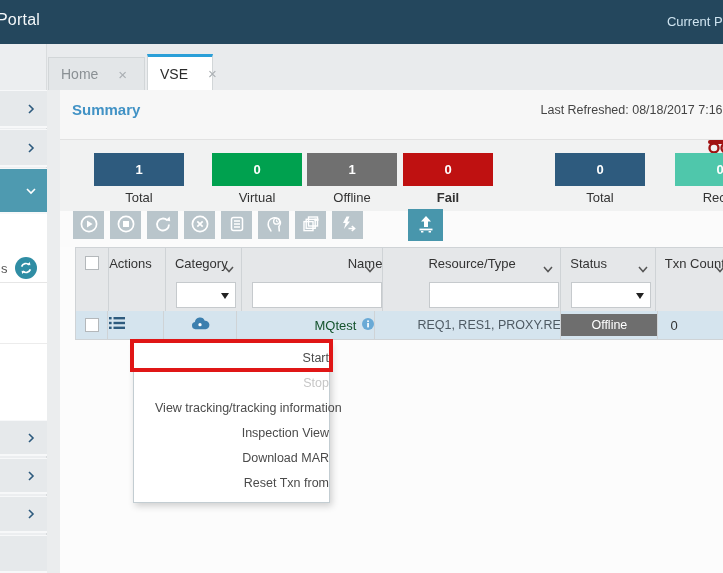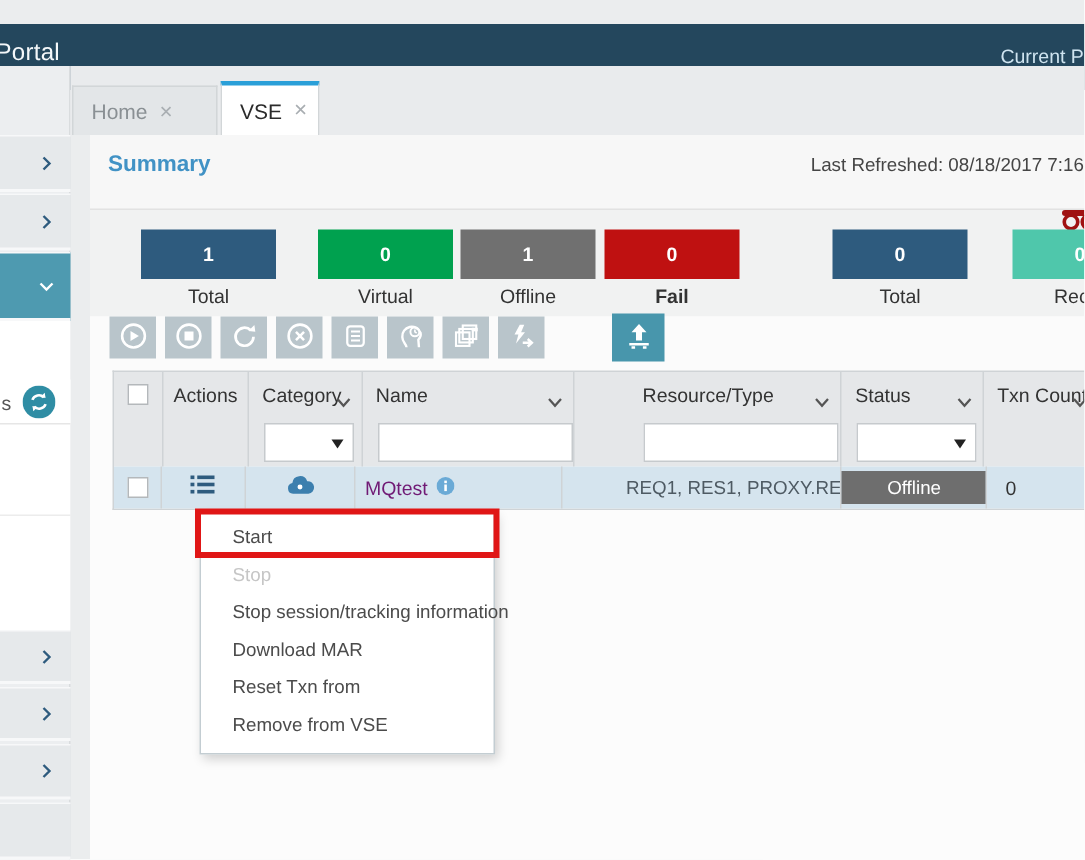--- a/index.html
+++ b/index.html
@@ -1,37 +1,37 @@
 <!DOCTYPE html>
 <html><head>
 <meta charset="utf-8">
 <style>
   html,body{margin:0;padding:0;background:#fff;}
   *{box-sizing:border-box;}
   .screen{position:relative;width:723px;height:573px;overflow:hidden;
           font-family:"Liberation Sans","DejaVu Sans",sans-serif;background:#ebedee;}
 
   
-  .appbar{position:absolute;left:0;top:16px;width:723px;height:44px;background:#24475d;overflow:hidden;padding-left:45px;}
+  .appbar{position:absolute;left:0;top:0;width:723px;height:44px;background:#24475d;overflow:hidden;padding-left:45px;}
   .appbar .title{position:absolute;left:-3px;top:11px;color:#f4f8fa;font-size:16px;letter-spacing:.2px;}
   .appbar .proj{position:absolute;right:-14px;top:14px;color:#cfe4f0;font-size:13px;white-space:nowrap;}
 
   
   .sidebar{position:absolute;left:0;top:44px;width:47px;height:529px;background:#eceef0;border-right:1px solid #d9dcde;}
   .snav{position:absolute;left:0;width:47px;background:#e6e9eb;border-bottom:2px solid #f7f8f9;border-top:1px solid #f7f8f9;}
   .snav svg{position:absolute;right:8px;top:50%;margin-top:-8px;}
   .snav.teal{background:#4e9ab0;}
   .swhite{position:absolute;left:0;width:47px;background:#fff;}
   .srow{position:absolute;left:0;width:47px;height:30px;background:#fff;border-bottom:1px solid #e6e6e6;}
   .srow .frag{position:absolute;left:1px;top:8px;font-size:13px;color:#555;}
   .sline{position:absolute;left:0;width:47px;border-top:1px solid #ececec;}
 
   
   .tabbar{position:absolute;left:47px;top:44px;width:676px;height:46px;background:#e9ebed;}
-  .tab{position:absolute;display:flex;align-items:center;gap:8px;padding:0 12px;font-size:14px;}
+  .tab{position:absolute;display:flex;align-items:center;gap:20px;padding:0 12px;font-size:14px;}
   .tab.home{left:1px;top:13px;width:97px;height:33px;background:#e3e6e8;border:1px solid #d2d6d8;border-bottom:none;color:#8a9094;}
   .tab.vse{left:100px;top:10px;width:66px;height:36px;background:#fff;border:1px solid #d2d6d8;border-bottom:none;border-top:3px solid #2a9fd8;color:#2b2b2b;}
   .tab .x{font-size:15px;color:#a9aeb2;line-height:1;}
 
   
   .content{position:absolute;left:60px;top:90px;width:663px;height:483px;background:#fcfcfc;overflow:hidden;}
   .sumbar{position:absolute;left:0;top:0;width:663px;height:50px;background:#f7f7f7;border-bottom:1px solid #e2e2e2;}
   .sumbar .h{position:absolute;left:12px;top:11px;color:#4192c5;font-size:15px;font-weight:bold;}
   .sumbar .lr{position:absolute;right:-10px;top:13px;color:#454545;font-size:12.5px;white-space:nowrap;}
   .stats{position:absolute;left:0;top:50px;width:663px;height:71px;background:#f1f2f2;}
@@ -47,41 +47,41 @@
   .tbtn.upload{left:348px;top:-2px;width:35px;height:32px;background:#4896ac;}
 
   
   .table{position:absolute;left:15px;top:157px;width:680px;border:1px solid #cfd3d6;border-right:none;}
   .trh,.trf,.trd{display:flex;}
   .trh{height:30px;background:#e5e7e9;}
   .trf{height:33px;background:#e5e7e9;}
   .trd{height:28px;background:#d5e4ee;}
   .c{border-right:1px solid #cfd3d6;position:relative;display:flex;align-items:center;}
   .c.cb{width:35px;justify-content:center;}
-  .c.act{width:60px;justify-content:center;}
+  .c.act{width:60px;justify-content:flex-start;}
   .c.cat{width:80px;}
-  .c.nm{width:150px;}
+  .c.nm{width:150px;justify-content:flex-end;}
   .c.rt{width:150px;margin-left:36px;}
   .c.st{width:100px;}
   .c.tx{width:105px;border-right:none;}
   .hl{font-size:13px;color:#333;padding-left:9px;}
   .c .chev{position:absolute;right:7px;top:11px;}
   .cbx{width:14px;height:14px;background:#fff;border:1px solid #b4b8bb;}
   .fin{height:26px;background:#fff;border:1px solid #c6cacd;}
   .fsel{position:relative;height:26px;background:#fff;border:1px solid #c6cacd;}
   .fsel .tri{position:absolute;right:6px;top:10px;width:0;height:0;border-left:4.5px solid transparent;border-right:4.5px solid transparent;border-top:6px solid #222;}
-  .rowname{font-size:13px;color:#701a75;padding-left:6px;display:flex;align-items:center;gap:6px;}
+  .rowname{font-size:13px;color:#14532d;padding-left:6px;display:flex;align-items:center;gap:6px;}
   .rowres{font-size:12.5px;color:#4e5a63;padding-left:6px;white-space:nowrap;overflow:hidden;}
   .badge{margin:0 auto;width:96px;height:22px;background:#6e6e6e;color:#fff;font-size:12.5px;display:flex;align-items:center;justify-content:center;}
   .txn{font-size:13px;color:#333;padding-left:12px;}
 
   
   .menu{position:absolute;left:133px;top:341px;width:197px;background:#fff;border:1px solid #c3cdd2;
         box-shadow:2px 3px 7px rgba(0,0,0,.18);padding:4px 0 6px 0;z-index:5;}
-  .menu .mi{height:25px;line-height:25px;padding-left:21px;font-size:12.5px;color:#4b4b4b;cursor:pointer;white-space:nowrap;}
+  .menu .mi{height:25px;line-height:25px;padding-left:21px;font-size:12.5px;color:#4b4b4b;cursor:pointer;white-space:nowrap;text-align:right;}
   .menu .mi.disabled{color:#c6c6c6;cursor:default;}
   .redbox{position:absolute;left:130px;top:339px;width:203px;height:33px;border:4px solid #e01616;z-index:9;pointer-events:none;}
 </style>
 </head>
 <body>
 
 <div class="screen">
 
   <div class="appbar">
     <div class="title">Portal</div>
@@ -348,21 +348,21 @@
         <div class="c tx">
             <span class="txn">0</span>
           </div>
       </div>
     </div>
   </div>
 
   <div class="menu">
     <div class="mi">Start</div>
     <div class="mi disabled">Stop</div>
-    <div class="mi">Stop session/tracking information</div>
+    <div class="mi">View tracking/tracking information</div>
+    <div class="mi">Inspection View</div>
     <div class="mi">Download MAR</div>
     <div class="mi">Reset Txn from</div>
-    <div class="mi">Remove from VSE</div>
   </div>
 
   <div class="redbox"></div>
 
 </div>
 
 </body></html>

